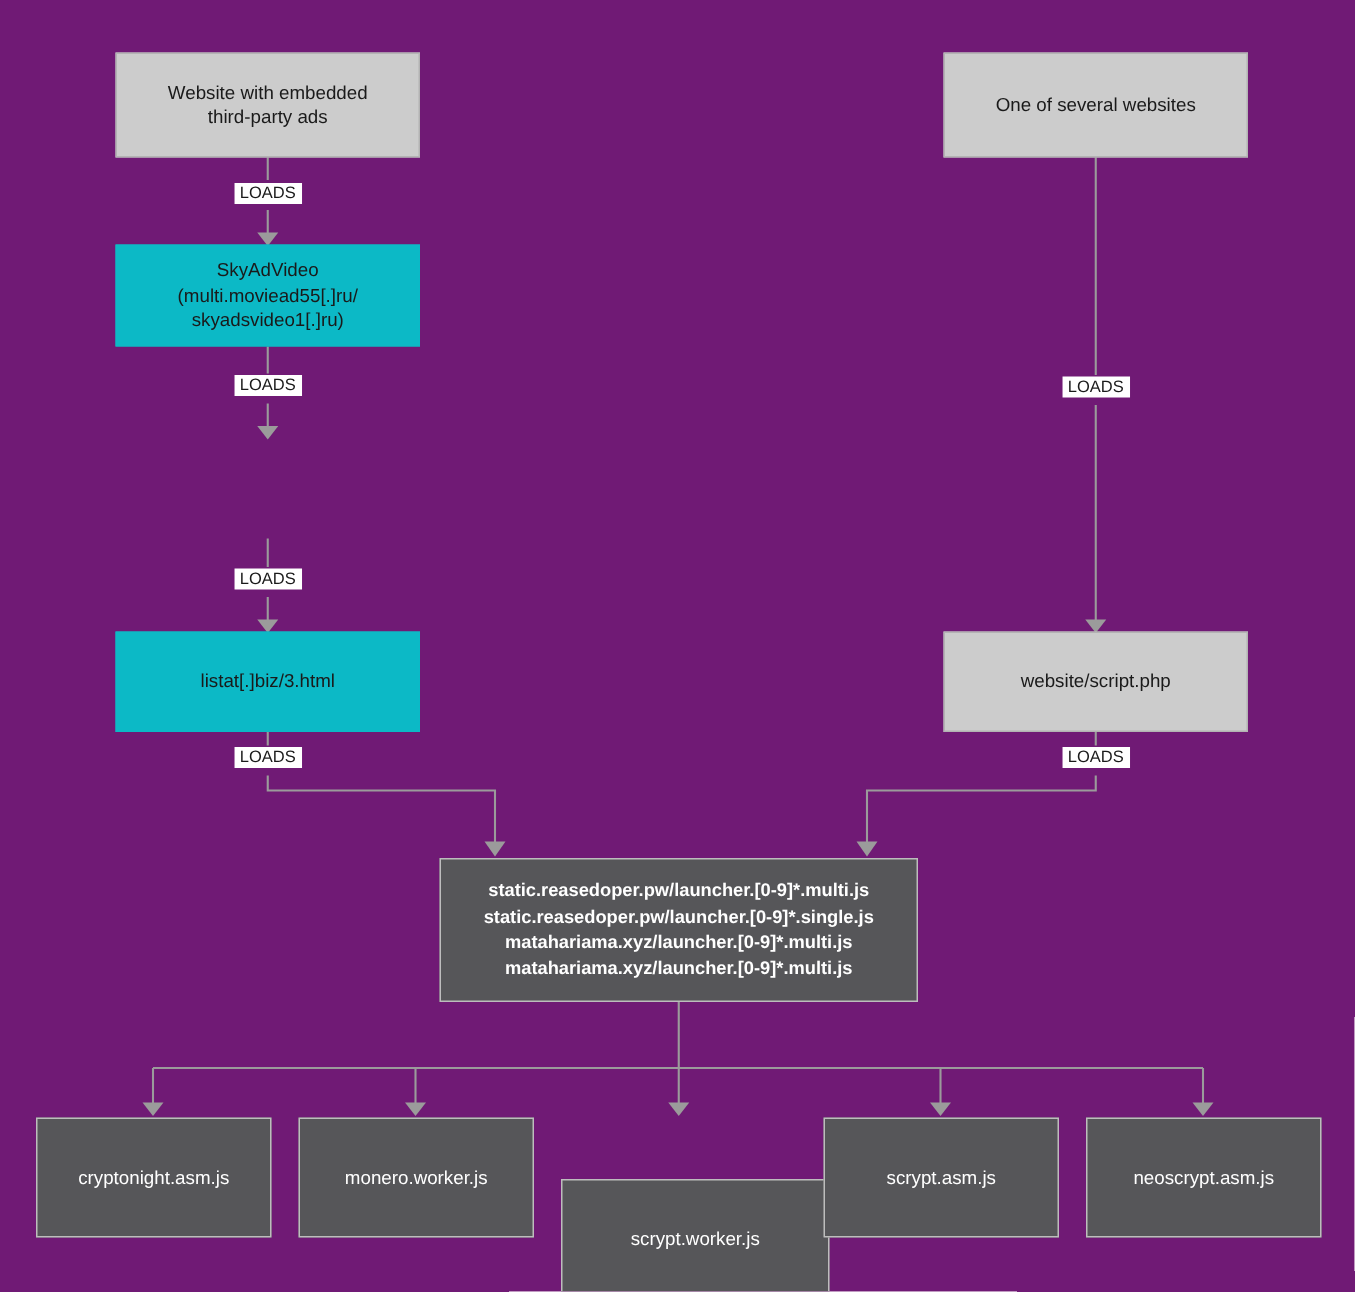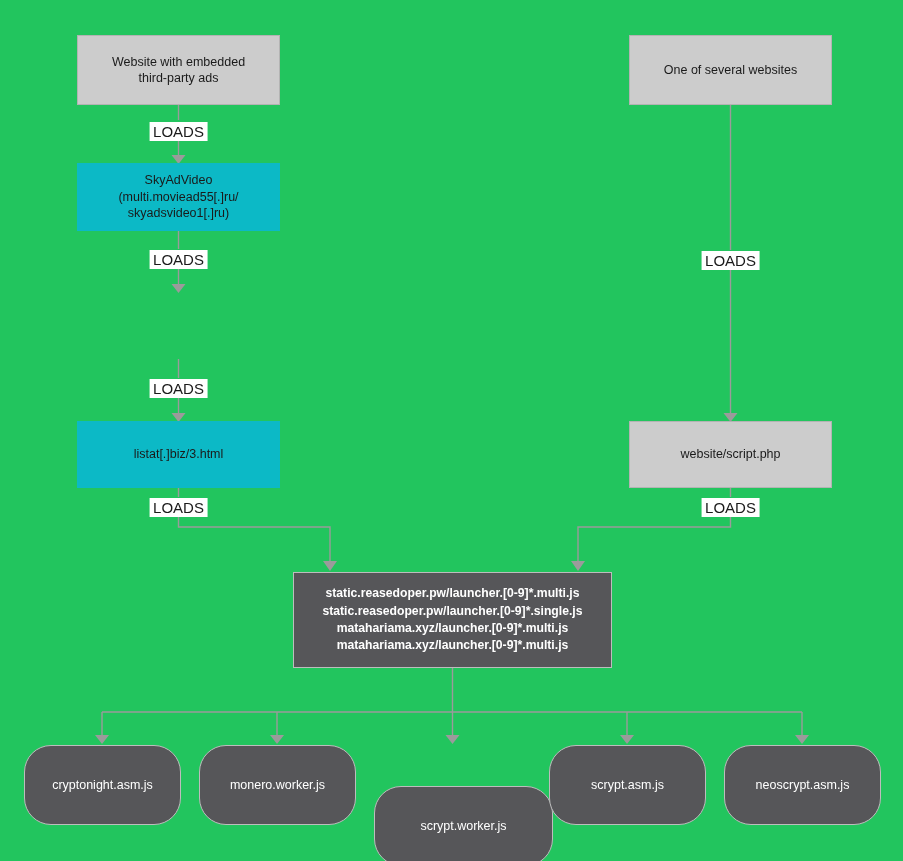--- a/index.html
+++ b/index.html
@@ -7,21 +7,21 @@
     padding: 0;
     background: #ffffff;
   }
   body {
     font-family: "Liberation Sans", sans-serif;
   }
   #canvas {
     position: relative;
     width: 903px;
     height: 861px;
-    background: #22c55e;
+    background: #701a75;
     overflow: hidden;
   }
   .node {
     position: absolute;
     box-sizing: border-box;
     display: flex;
     align-items: center;
     justify-content: center;
     text-align: center;
     line-height: 1.32;
@@ -41,32 +41,31 @@
     background: #0cb9c6;
     color: #1a1a1a;
     font-size: 12.5px;
     border-color: #0cb9c6;
   }
   .node-dark {
     background: #565659;
     color: #ffffff;
     font-size: 12.5px;
     border-color: #bdbdbd;
-    border-radius: 27px;
   }
   .node-dark-launcher {
     background: #565659;
     color: #ffffff;
     font-size: 12.2px;
     border-color: #bdbdbd;
     line-height: 1.42;
   }
   .edge-label {
     position: absolute;
-    font-size: 15px;
+    font-size: 11px;
     color: #1a1a1a;
     background: #ffffff;
     padding: 1px 4px;
     white-space: nowrap;
     transform: translateX(-50%);
     text-align: center;
   }
   svg.wires {
     position: absolute;
     left: 0;

